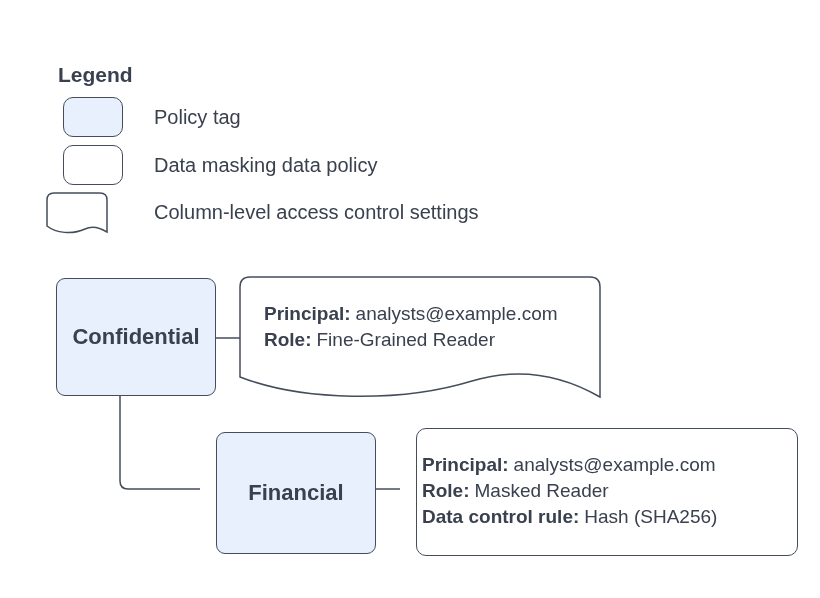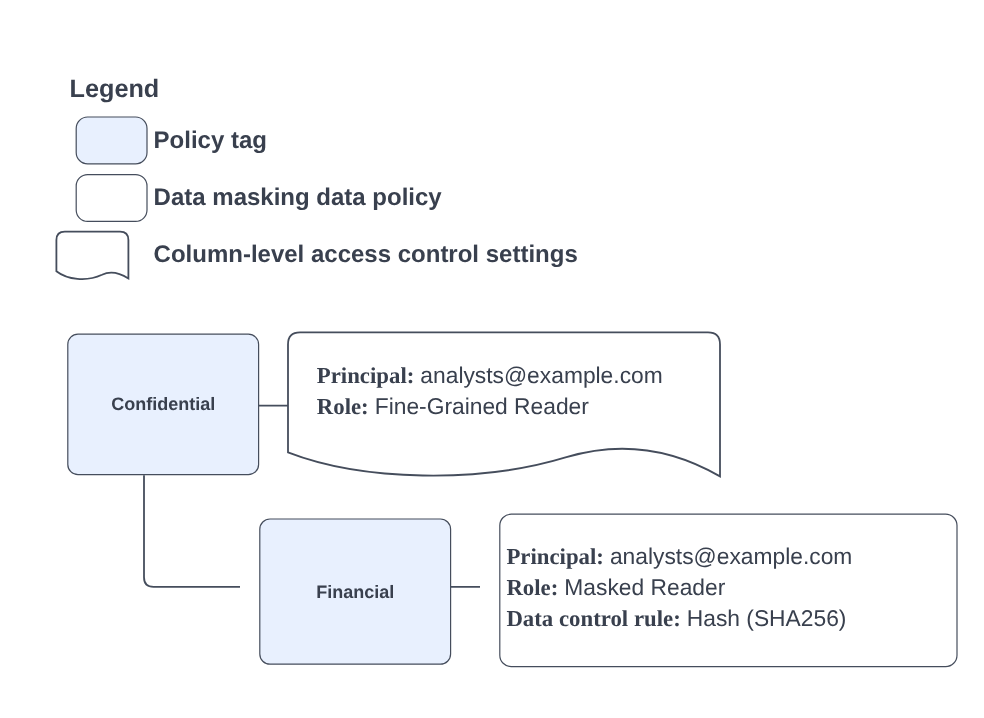--- a/index.html
+++ b/index.html
@@ -36,54 +36,53 @@
   .swatch {
     width: 60px;
     height: 40px;
     box-sizing: border-box;
     border: 1.5px solid #454d5c;
     border-radius: 10px;
     background: #ffffff;
   }
   .swatch.blue { background: #e8f0fe; }
   .legend-label {
-    left: 112px;
+    left: 138px;
     font-size: 20px;
-    font-weight: 700;
+    font-weight: 400;
     line-height: 24px;
     white-space: nowrap;
   }
 
   .node {
     box-sizing: border-box;
     border: 1.5px solid #454d5c;
     border-radius: 9px;
     background: #e8f0fe;
     display: flex;
     align-items: center;
     justify-content: center;
-    font-size: 15px;
+    font-size: 22px;
     font-weight: 700;
     text-align: center;
   }
   .panel {
     box-sizing: border-box;
     border: 1.5px solid #454d5c;
     border-radius: 10px;
     background: #ffffff;
   }
   .kv-block {
     font-size: 19px;
     line-height: 26px;
     white-space: nowrap;
   }
   .kv-block .k {
     font-weight: 700;
     margin-right: 5px;
-    font-family: Liberation Serif, serif;
   }
 </style>
 </head>
 <body>
 
 <div class="canvas">
 
   <svg class="overlay" viewBox="0 0 820 598" xmlns="http://www.w3.org/2000/svg">
 
     <path d="M 54,193 L 100,193 Q 107,193 107,200 L 107,232

